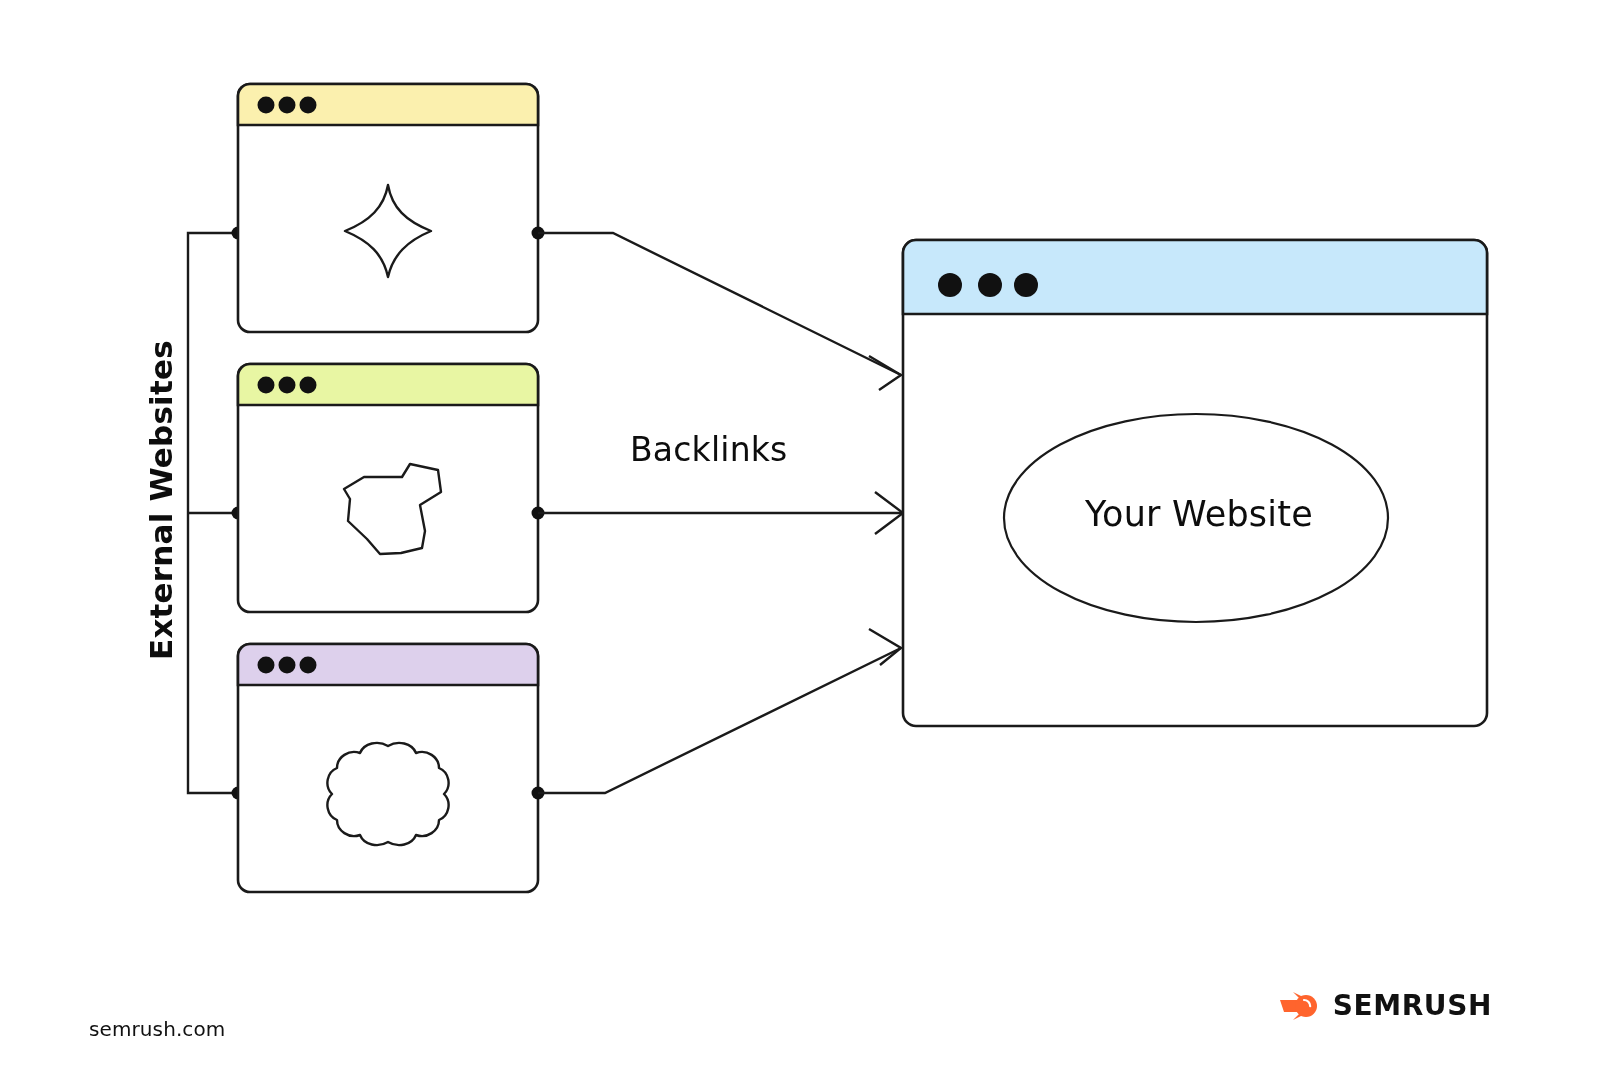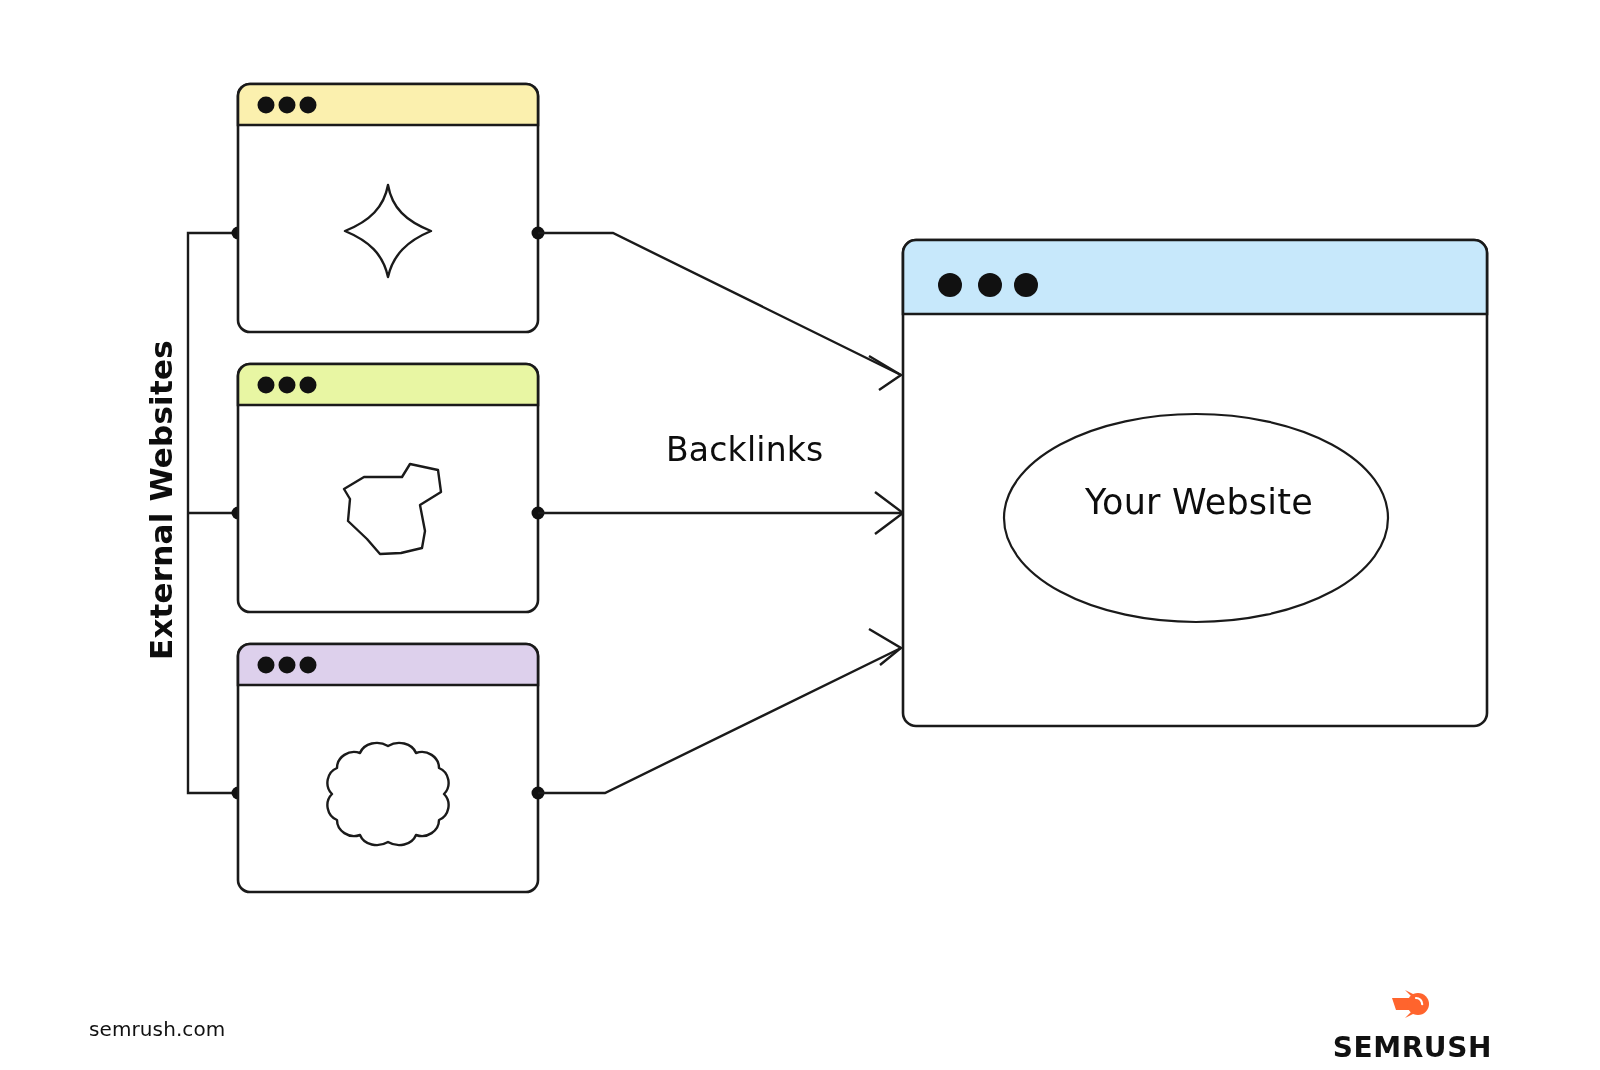--- a/index.html
+++ b/index.html
@@ -81,33 +81,33 @@
   }
   #ext-label-wrap {
     position: absolute;
     left: 143px;
     top: 660px;
     width: 0;
     height: 0;
   }
   #label-backlinks {
     position: absolute;
-    left: 666px;
+    left: 630px;
     top: 430px;
     font-size: 33px;
     font-weight: 400;
     color: #0d0d0d;
     white-space: nowrap;
     letter-spacing: 0.2px;
     text-align: right;
   }
   #label-your-website {
     position: absolute;
     left: 1009px;
-    top: 482px;
+    top: 494px;
     width: 380px;
     text-align: center;
     font-size: 35px;
     font-weight: 400;
     color: #0d0d0d;
     white-space: nowrap;
     letter-spacing: 0.2px;
   }
   #footer-url {
     position: absolute;
@@ -120,21 +120,20 @@
     margin-top: 26px;
   }
   #brand-logo {
     position: absolute;
     right: 108px;
     top: 986px;
     display: flex;
     align-items: center;
     gap: 12px;
     height: 40px;
-    flex-direction: column;
   }
   #brand-logo .mark {
     width: 42px;
     height: 36px;
     flex: 0 0 auto;
     display: block;
   }
   #brand-logo .wordmark {
     font-size: 28px;
     font-weight: 700;

